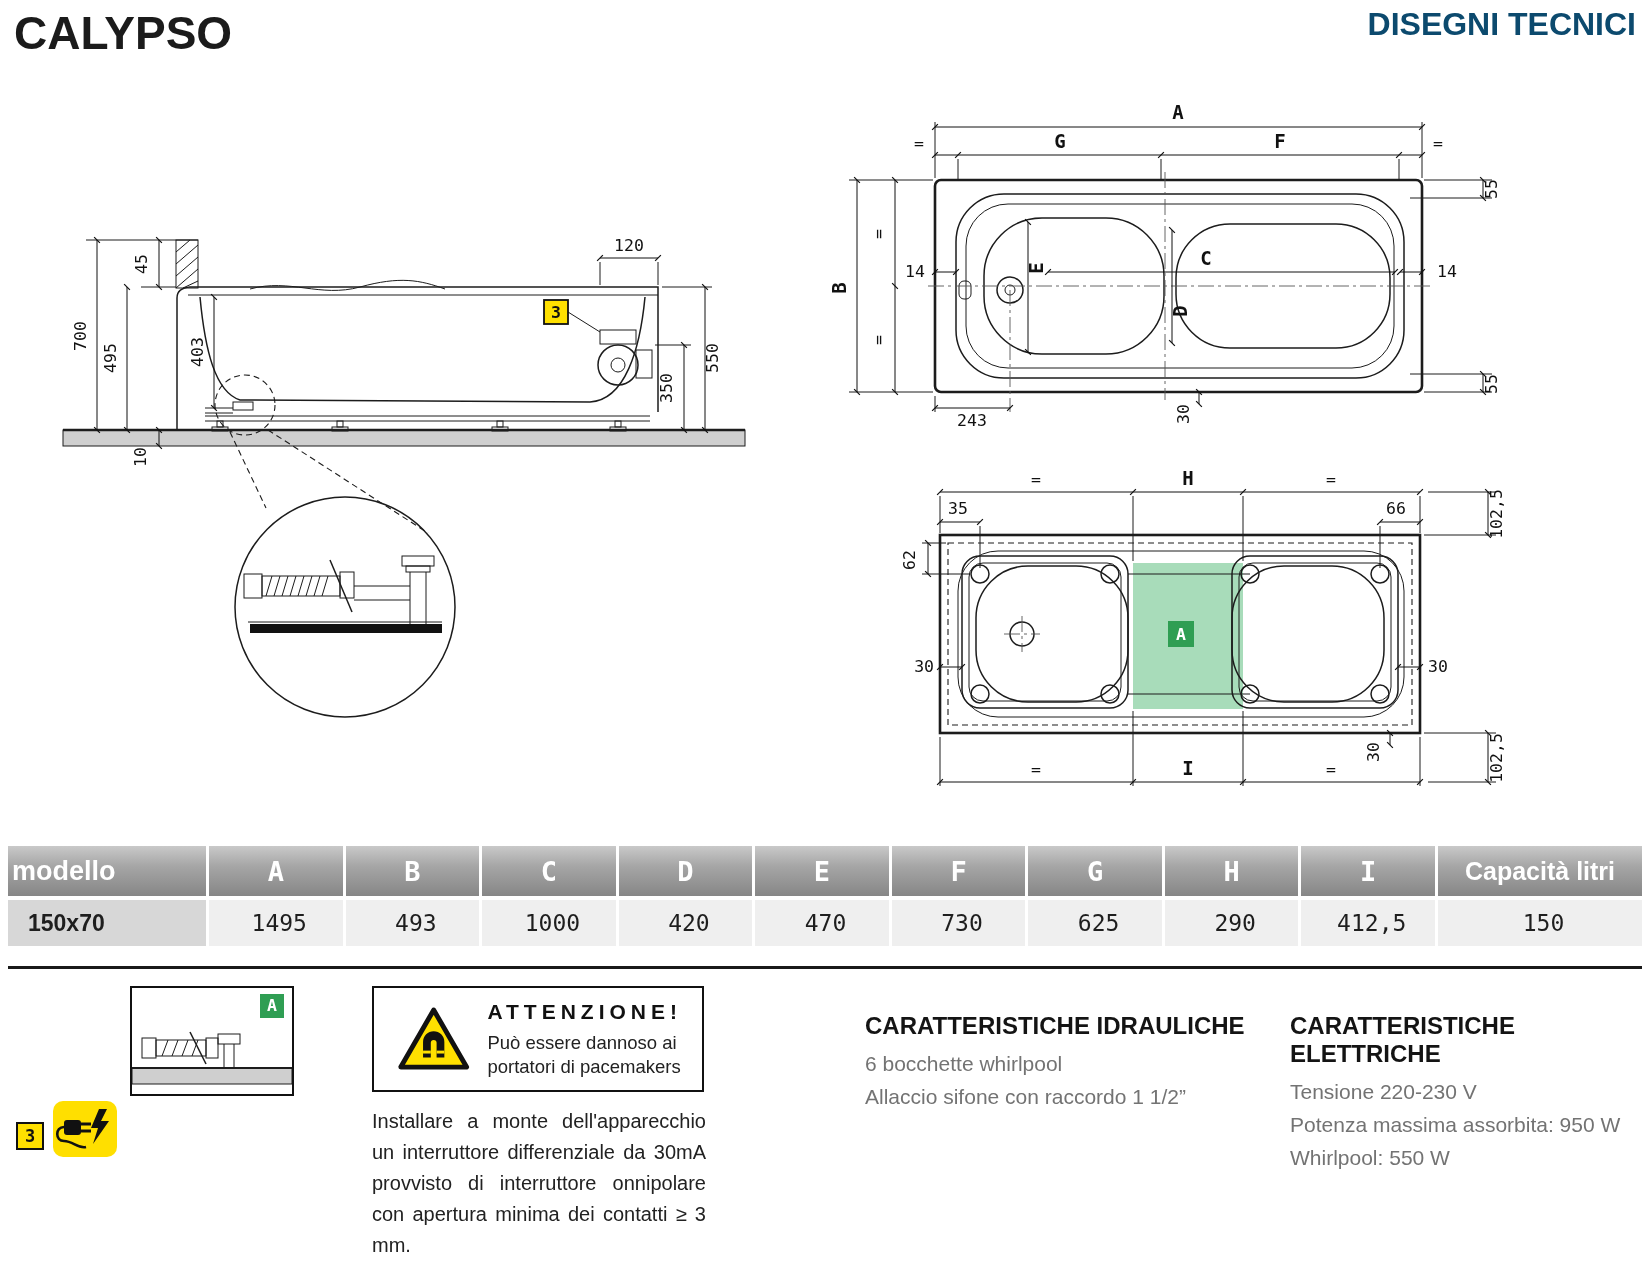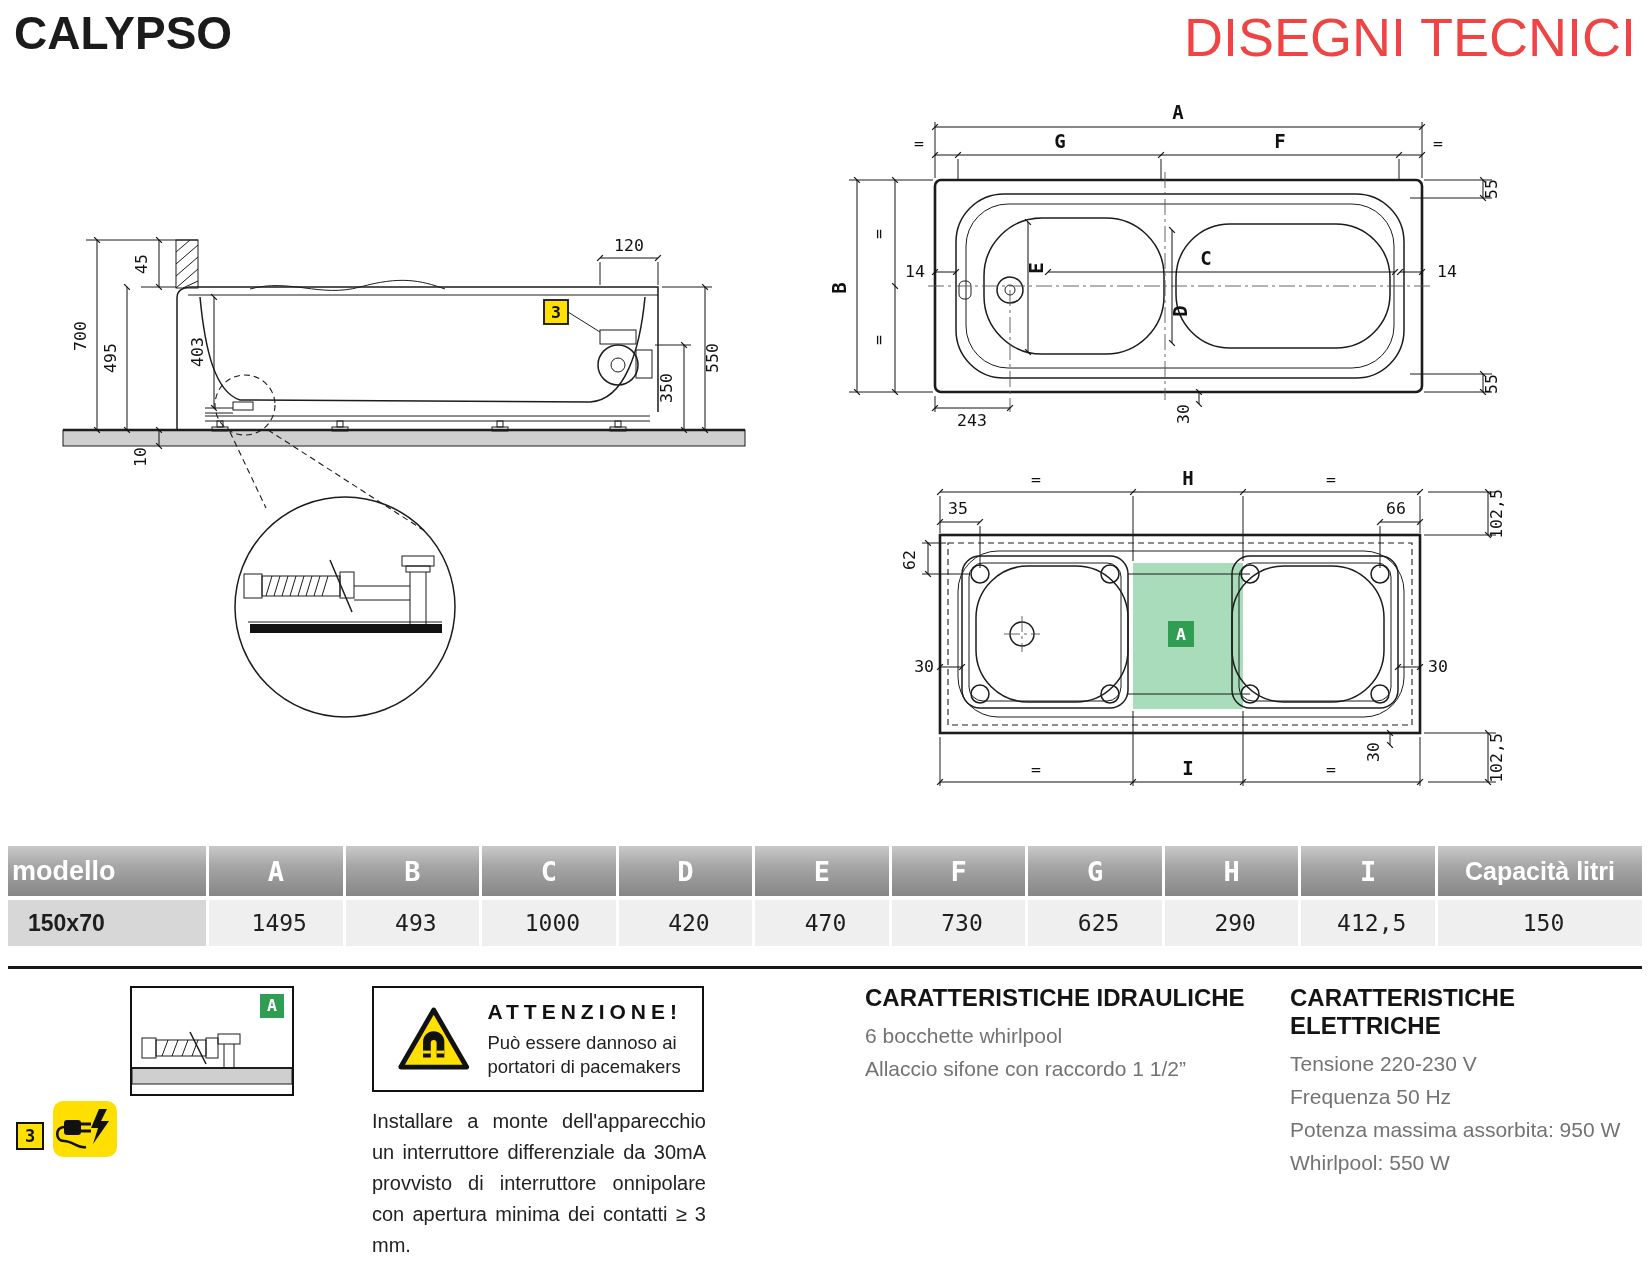--- a/index.html
+++ b/index.html
@@ -2,21 +2,21 @@
 <html><head>
 <meta charset="utf-8">
 <style>
   * { margin:0; padding:0; box-sizing:border-box; }
   html,body { background:#ffffff; }
   body { width:1650px; height:1266px; font-family:"Liberation Sans", sans-serif; }
   .page { position:relative; width:1650px; height:1266px; background:#fff; overflow:hidden; }
 
   
   .hdr-title { position:absolute; left:14px; top:6px; font-size:46px; font-weight:bold; color:#1b1b1b; }
-  .hdr-sub   { position:absolute; right:14px; top:6px; font-size:54px; font-weight:normal; color:#ef4444; }
+  .hdr-sub   { position:absolute; right:14px; top:6px; font-size:32px; font-weight:bold; color:#0c4a6e; }
 
   
   svg.drawings { position:absolute; left:0; top:85px; }
   .ln   { stroke:#1c1c1c; stroke-width:1.5; fill:none; }
   .lnt  { stroke:#1c1c1c; stroke-width:2.6; fill:none; }
   .thin { stroke:#1c1c1c; stroke-width:1; fill:none; }
   .dimln{ stroke:#111; stroke-width:1; fill:none; }
   .dash { stroke:#1c1c1c; stroke-width:1.1; fill:none; stroke-dasharray:6 4; }
   .cline{ stroke:#555; stroke-width:0.9; fill:none; stroke-dasharray:16 4 3 4; }
   .dtxt { font-family:"DejaVu Sans Mono", monospace; font-size:16.5px; fill:#111; }
@@ -45,21 +45,21 @@
         font-weight:bold; font-size:17px; font-family:"DejaVu Sans Mono", monospace; color:#111; }
   .plug-icon { position:absolute; left:52px; top:1100px; }
   .warnbox { position:absolute; left:372px; top:986px; width:332px; height:106px; border:2px solid #111;
         display:flex; align-items:center; gap:14px; padding:8px 20px; background:#fff; }
   .warn-title { font-size:21px; font-weight:bold; letter-spacing:5px; color:#111; margin-bottom:7px; white-space:nowrap; }
   .warn-line  { font-size:18.5px; color:#222; line-height:1.28; }
   .install-note { position:absolute; left:372px; top:1106px; width:334px; font-size:20px; line-height:1.55;
         text-align:justify; color:#222; }
   .hyd  { position:absolute; left:865px;  top:984px; width:410px; }
   .elec { position:absolute; left:1290px; top:984px; width:350px; }
-  .sect-title { font-size:24px; font-weight:bold; color:#141414; margin-bottom:12px; }
+  .sect-title { font-size:24px; font-weight:bold; color:#141414; margin-bottom:12px;margin-top:28px; }
   .sect-line  { font-size:21px; color:#737373; margin-bottom:9px; }
 </style>
 </head>
 <body>
 
 <div class="page">
 
   <div class="hdr-title">CALYPSO</div>
   <div class="hdr-sub">DISEGNI TECNICI</div>
 
@@ -421,18 +421,17 @@
 
   <div class="hyd">
     <div class="sect-title">CARATTERISTICHE IDRAULICHE</div>
     <div class="sect-line">6 bocchette whirlpool</div>
     <div class="sect-line">Allaccio sifone con raccordo 1 1/2”</div>
   </div>
 
   <div class="elec">
     <div class="sect-title">CARATTERISTICHE ELETTRICHE</div>
     <div class="sect-line">Tensione 220-230 V</div>
-    <div class="sect-line">Frequenza 50 Hz</div>
     <div class="sect-line">Potenza massima assorbita: 950 W</div>
     <div class="sect-line">Whirlpool: 550 W</div>
   </div>
 
 </div>
 
 </body></html>

